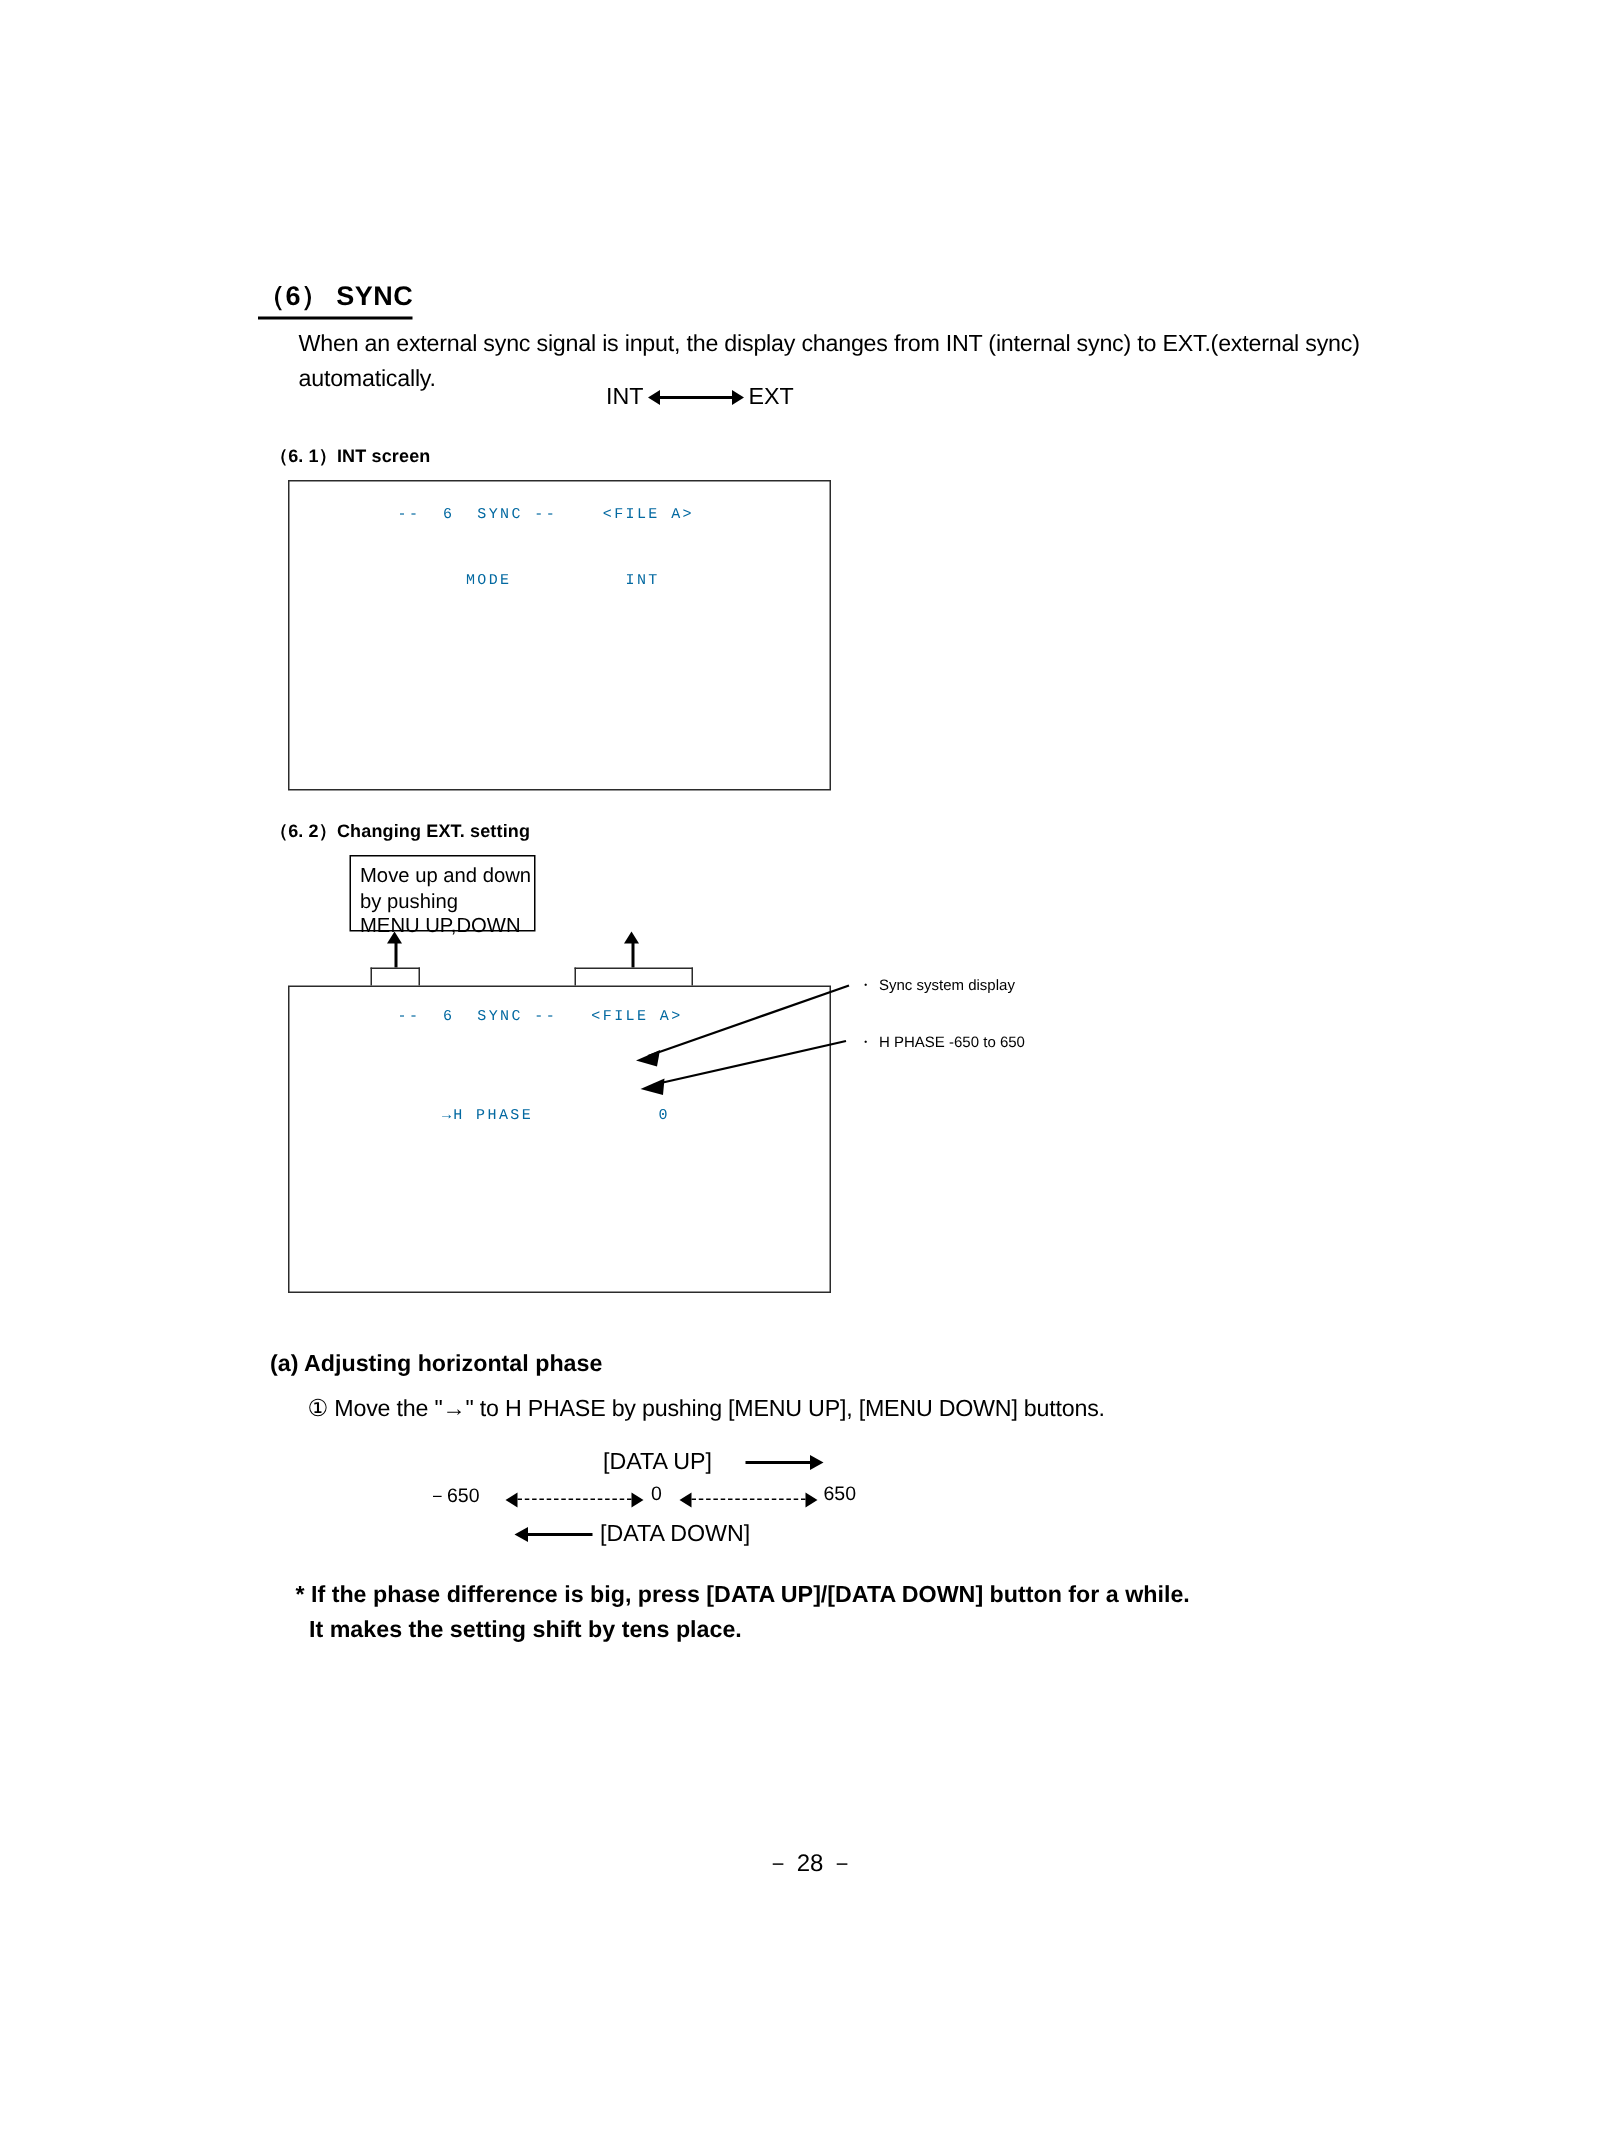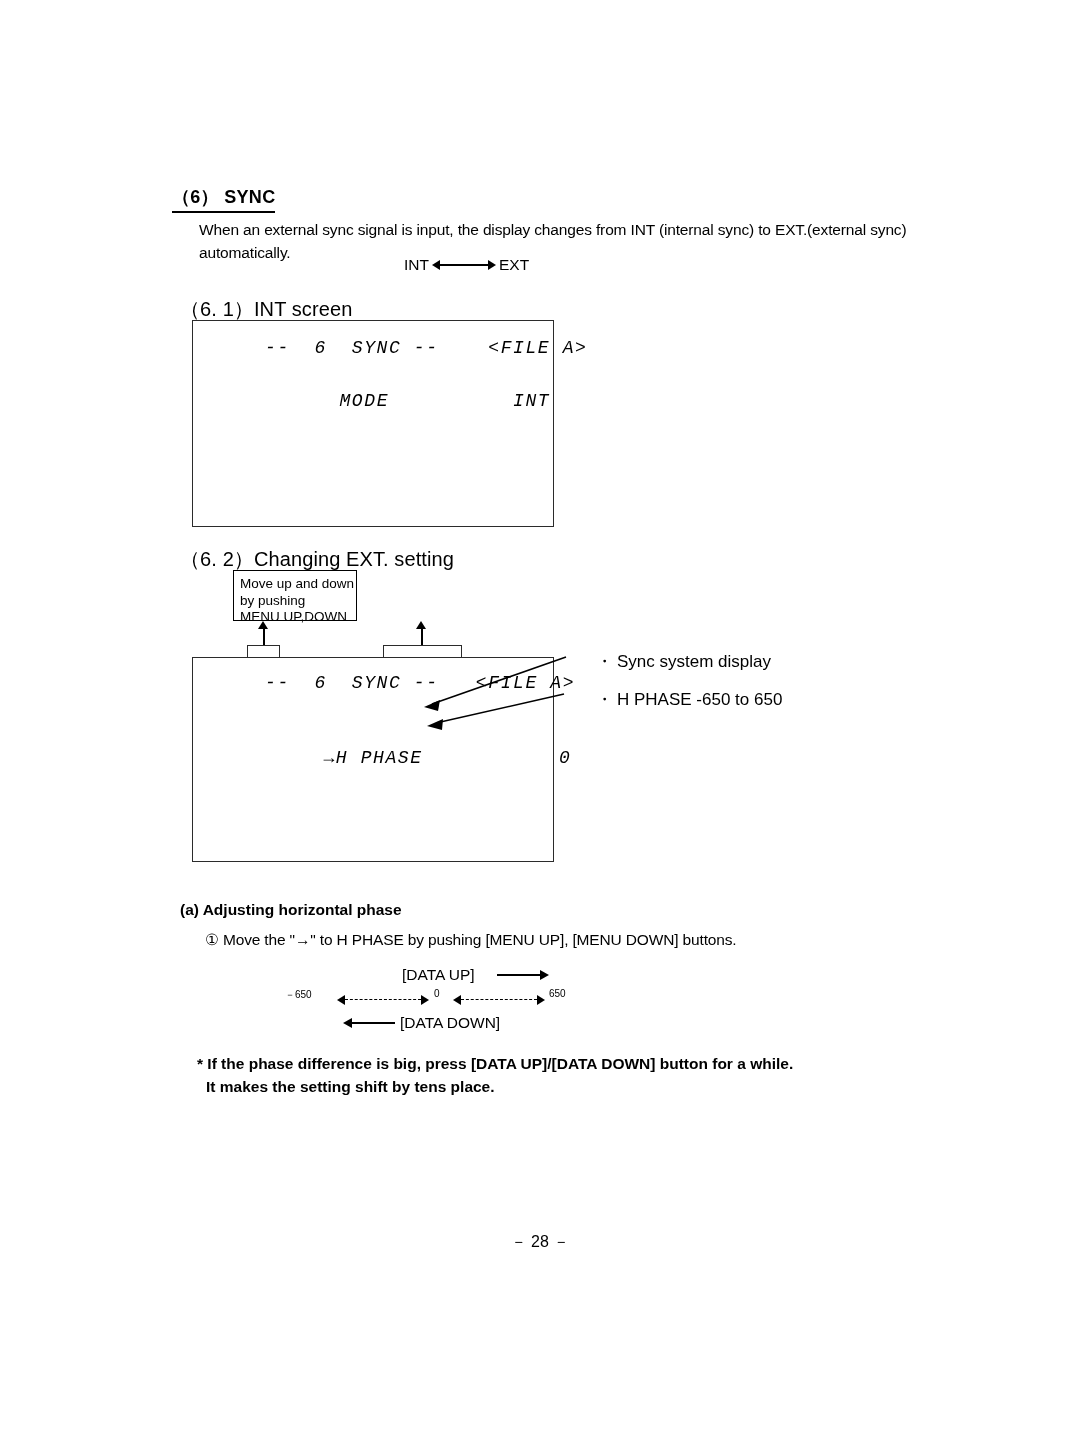--- a/index.html
+++ b/index.html
@@ -74,38 +74,37 @@
     top: 1.5px;
     width: 0; height: 0;
     border-top: 5px solid transparent;
     border-bottom: 5px solid transparent;
   }
   .dblarrow .head-l { left: 0; border-right: 8px solid #000; }
   .dblarrow .head-r { right: 0; border-left: 8px solid #000; }
 
   
   .sub-heading {
-    font-size: 20px;
-    font-weight: normal;
+    font-size: 12px;
+    font-weight: bold;
     white-space: nowrap;
     letter-spacing: 0.1px;
   }
   #sub-61 { left: 180px; top: 296px; }
   #sub-62 { left: 180px; top: 546px; }
 
   
   .osd-panel {
     position: absolute;
     border: 1.4px solid #2b2b2b;
     background: #fff;
     font-family: "Liberation Mono", monospace;
-    font-size: 18px;
+    font-size: 10px;
     letter-spacing: 1.6px;
-    color: #000000;
-    font-style: italic;
+    color: #0369a1;
   }
   #panel-int  { left: 192px; top: 320px; width: 360px; height: 205px; }
   #panel-ext  { left: 192px; top: 657px; width: 360px; height: 203px; }
   .osd-line { position: absolute; white-space: pre; }
 
   #panel-int .l1 { left: 72px;  top: 17px; }
   #panel-int .l2 { left: 72px;  top: 50px; }
 
   #panel-ext .l1 { left: 72px;  top: 15px; }
   #panel-ext .l2 { left: 72px;  top: 48px; }
@@ -158,23 +157,22 @@
   #leaders {
     position: absolute;
     left: 0; top: 0;
     width: 1080px; height: 1436px;
     pointer-events: none;
   }
 
   
   .annot {
     position: absolute;
-    font-size: 17px;
-    white-space: nowrap;
-    margin-left: 24px;
+    font-size: 10px;
+    white-space: nowrap;
   }
   #annot-sync  { left: 572px; top: 650px; }
   #annot-phase { left: 572px; top: 688px; }
   .annot .dot { margin-right: 4px; }
 
   
   #adj-heading { left: 180px; top: 901px; font-size: 15.5px; font-weight: bold; white-space: nowrap; }
   #adj-step-1  { left: 205px; top: 925px; }
   #adj-step-2  { left: 205px; top: 948px; }
 
@@ -225,21 +223,21 @@
   #arrow-down-left{ left: 58px;  top: 51px; }
 
   
   #range-row {
     position: absolute;
     left: 0; top: 22px;
     width: 330px; height: 22px;
   }
   .range-num {
     position: absolute;
-    font-size: 10px;
+    font-size: 13px;
     white-space: nowrap;
     top: 0px;
     text-align: center;
   }
   #num-neg650 { left: 0px; }
   #num-zero   { left: 149px; }
   #num-650    { left: 264px; }
 
   .dashed-dbl {
     position: absolute;

